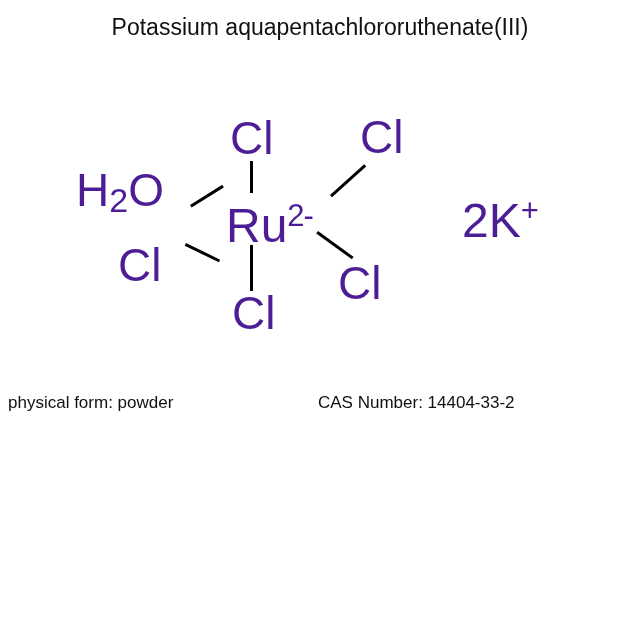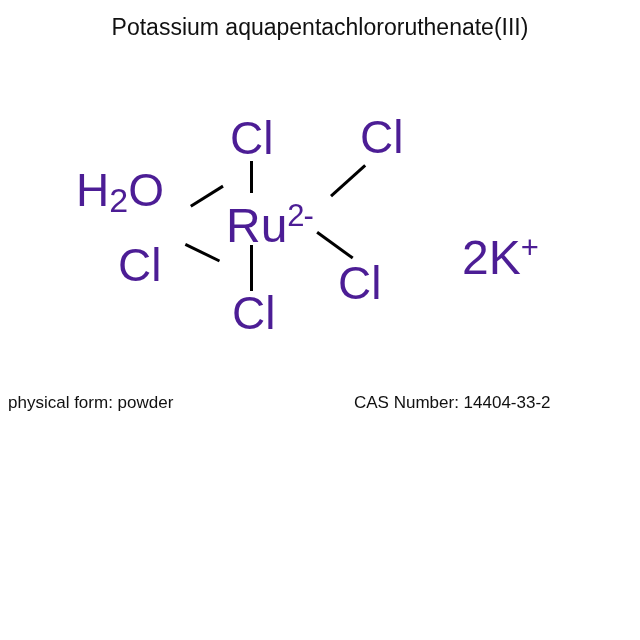--- a/index.html
+++ b/index.html
@@ -81,21 +81,20 @@
   }
   .atom-ru .charge {
     font-size: 31px;
     vertical-align: 16px;
     letter-spacing: -1px;
   }
   .atom-k {
     left: 462px;
     top: 93px;
     font-size: 48px;
-    margin-top: 37px;
   }
   .atom-k .charge {
     font-size: 31px;
     vertical-align: 16px;
   }
   .bond {
     position: absolute;
     background: #000000;
   }
   .bond-v {
@@ -119,21 +118,20 @@
     top: 0;
     font-size: 17px;
     color: #111111;
   }
   .footer-right {
     position: absolute;
     left: 318px;
     top: 0;
     font-size: 17px;
     color: #111111;
-    margin-left: 36px;
   }
 </style>
 </head>
 <body>
 
 <div class="page">
 
   <div class="title">Potassium aquapentachlororuthenate(III)</div>
 
   <div class="structure">

